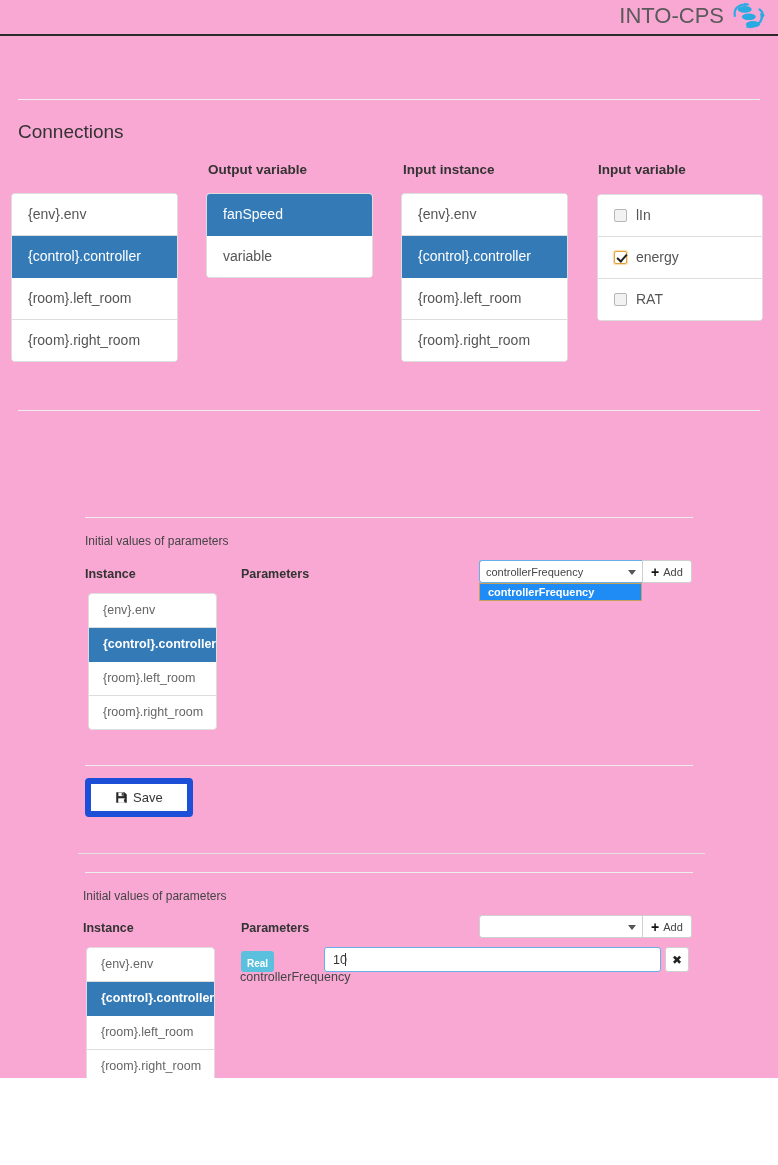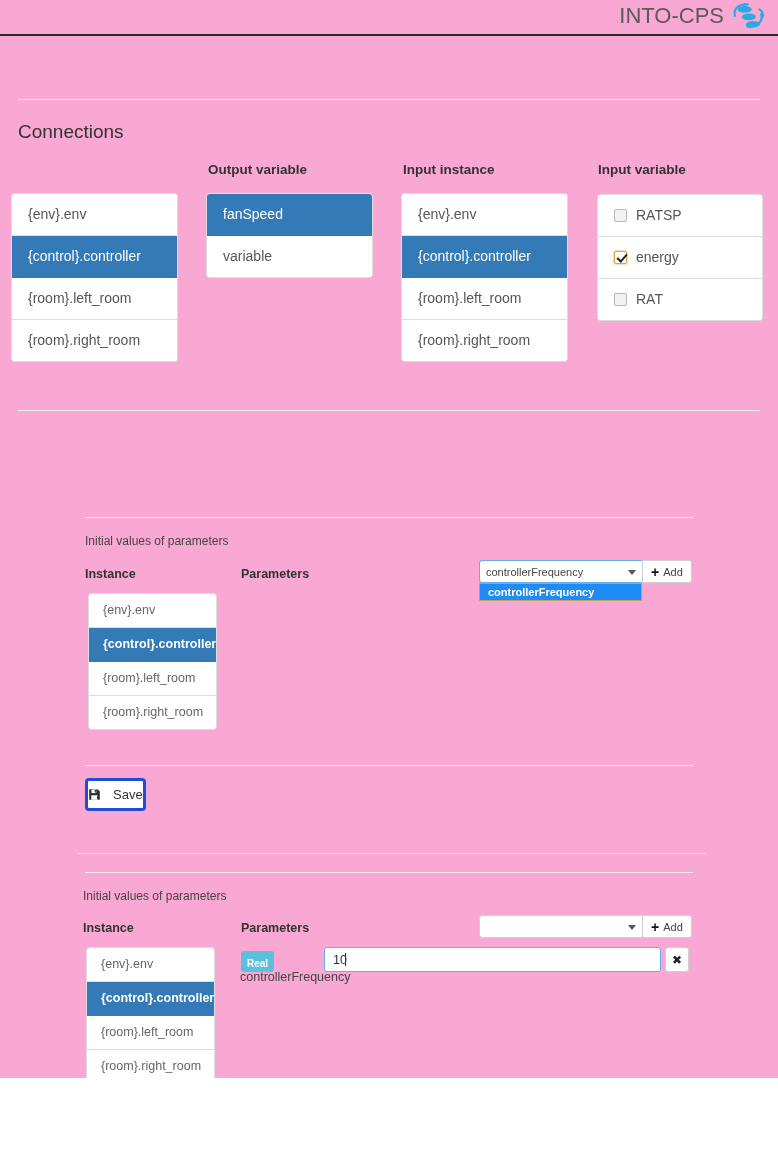--- a/index.html
+++ b/index.html
@@ -257,27 +257,27 @@
     color: #222;
     display: flex;
     align-items: center;
     justify-content: center;
     font-weight: bold;
   }
 
   
   .save-btn {
     position: absolute;
-    border: 3px solid #1d4ed8;
+    border: 6px solid #1d4ed8;
     border-radius: 4px;
     background: #fff;
     display: flex;
     align-items: center;
-    gap: 12px;
-    padding: 6px 0;
+    gap: 5px;
+    padding: 6px 24px;
     font-size: 13px;
     color: #333;
   }
   .floppy { width: 13px; height: 13px; display:block; }
 </style>
 </head>
 <body>
 
 <div id="page">
 
@@ -321,21 +321,21 @@
     <div class="list-item">{env}.env</div>
     <div class="list-item active">{control}.controller</div>
     <div class="list-item">{room}.left_room</div>
     <div class="list-item">{room}.right_room</div>
   </div>
 
   <div class="col-head" style="left:598px; top:162px;">Input variable</div>
   <div class="list-group" style="left:597px; top:194px; width:166px;">
     <div class="list-item check">
       <span class="cb"></span>
-      <span>RATSP</span>
+      <span>lIn</span>
     </div>
     <div class="list-item check">
       <span class="cb checked"></span>
       <span>energy</span>
     </div>
     <div class="list-item check">
       <span class="cb"></span>
       <span>RAT</span>
     </div>
   </div>

